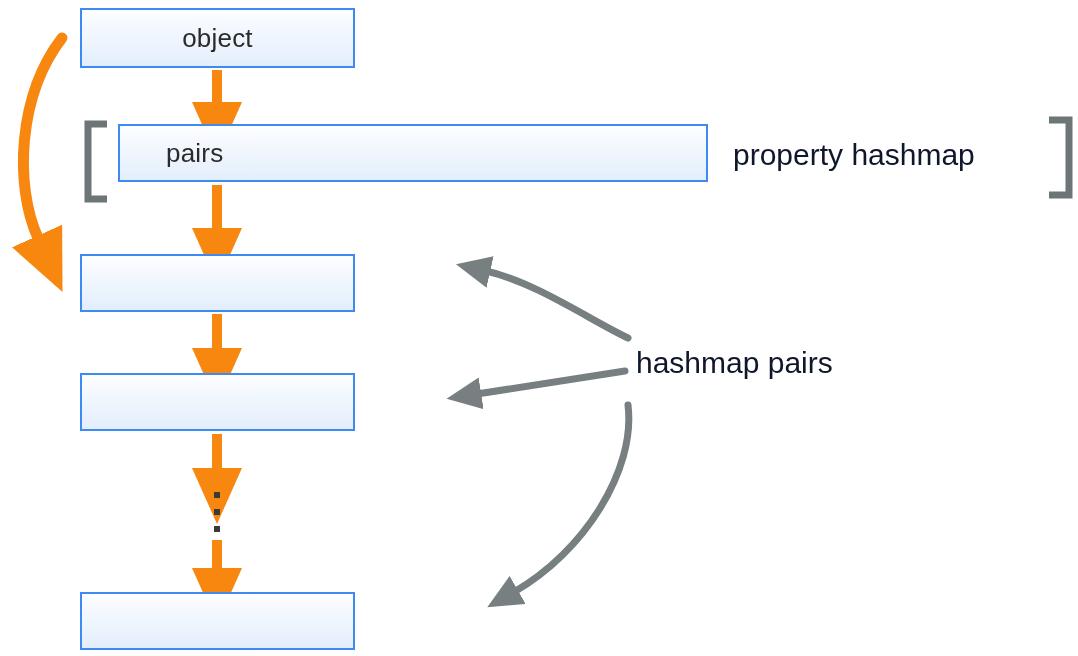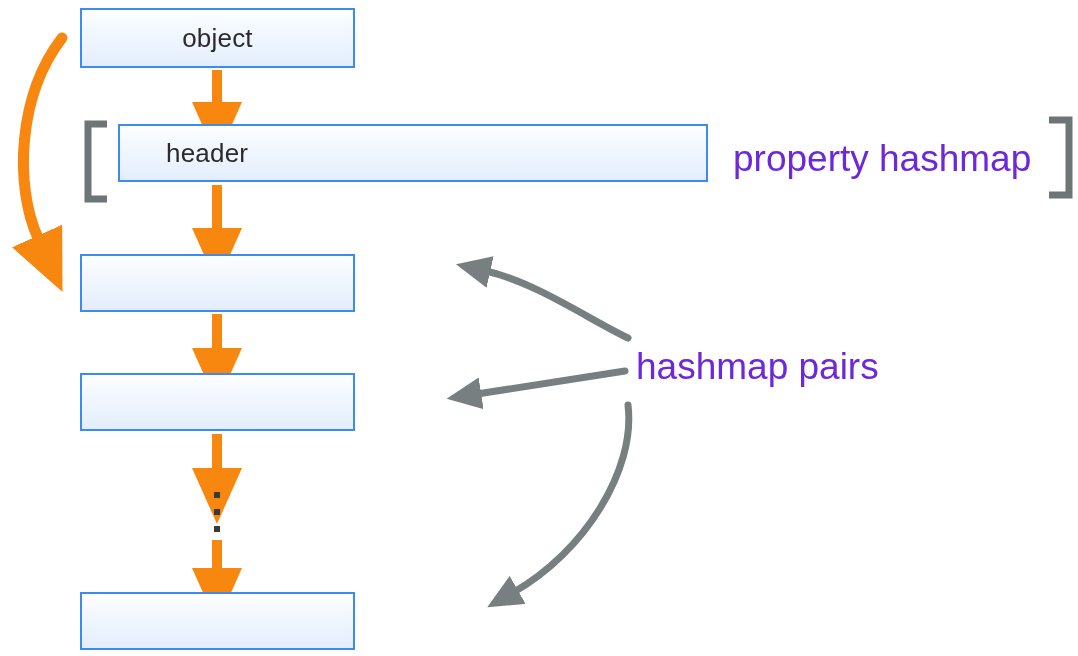--- a/index.html
+++ b/index.html
@@ -35,22 +35,22 @@
   }
   .node-label {
     font-size: 26px;
     color: #2b2b2b;
     letter-spacing: .2px;
     line-height: 1;
     pointer-events: none;
   }
   .side-label {
     position: absolute;
-    font-size: 37px;
-    color: #6d28d9;
+    font-size: 30px;
+    color: #0f172a;
     line-height: 1;
     white-space: nowrap;
   }
   #label-hashmap { left: 733px; top: 140px; }
   #label-pairs   { left: 636px; top: 348px; }
 </style>
 </head>
 <body>
 
 <div id="stage">
@@ -127,21 +127,21 @@
       <rect x="215" y="381" width="5" height="44" fill="#f7870f"></rect>
       <rect x="215" y="600" width="5" height="48" fill="#f7870f"></rect>
     </g>
   </svg>
 
   <div class="node-box" style="left:80px; top:8px; width:275px; height:60px;">
     <span class="node-label">object</span>
   </div>
 
   <div class="node-box" style="left:118px; top:124px; width:590px; height:58px; justify-content:flex-start;">
-    <span class="node-label" style="margin-left:46px;">header</span>
+    <span class="node-label" style="margin-left:46px;">pairs</span>
   </div>
 
   <div class="node-box" style="left:80px; top:254px; width:275px; height:58px;"></div>
 
   <div class="node-box" style="left:80px; top:373px; width:275px; height:58px;"></div>
 
   <div class="node-box" style="left:80px; top:592px; width:275px; height:58px;"></div>
 
   <div class="side-label" id="label-hashmap">property hashmap</div>
 

